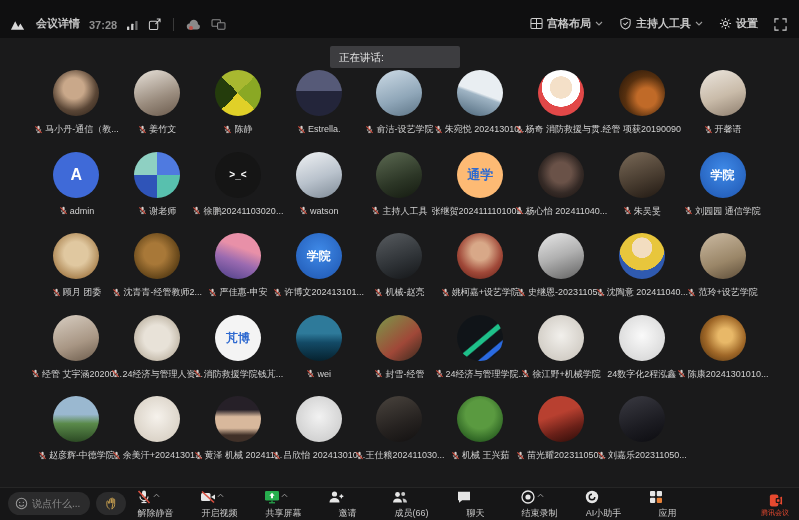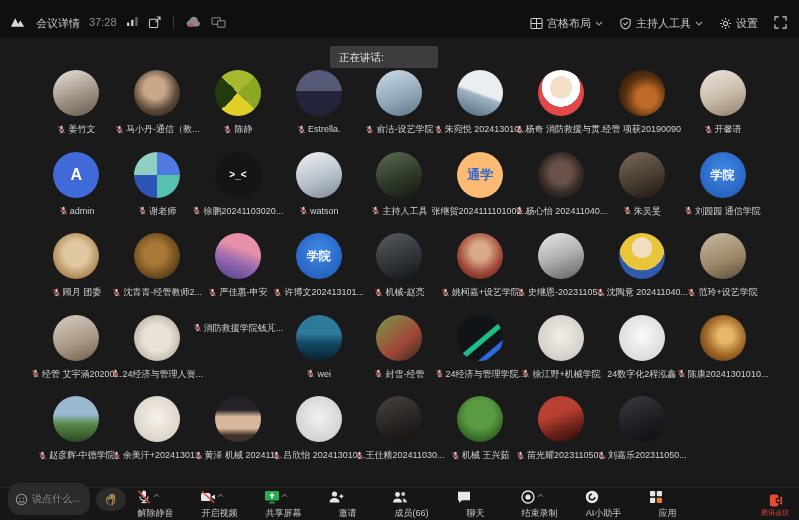--- a/index.html
+++ b/index.html
@@ -11,31 +11,31 @@
     color:#d2d2d2;
     -webkit-font-smoothing:antialiased;
   }
   
   .topbar {
     position:absolute; top:0; left:0; right:0; height:38px;
     background:#0f0f10;
     display:flex; align-items:flex-end; justify-content:space-between;
     padding:0 12px 7px 10px;
   }
-  .tb-left, .tb-right { display:flex; align-items:flex-start; }
+  .tb-left, .tb-right { display:flex; align-items:flex-end;font-weight:bold; }
   .tb-left { gap:9px; }
   .tb-right { gap:16px; }
   .tb-item { display:flex; align-items:center; gap:4px; cursor:default; }
   .tb-text { font-size:11px; color:#c9c9c9; }
   .tb-timer { font-size:11px; color:#8f8f8f; }
   .tb-divider { width:1px; height:13px; background:#3a3a3a; margin:0 3px; }
   .icon { display:inline-flex; align-items:center; justify-content:center; line-height:0; }
   
   .speaking-tip {
-    position:absolute; left:330px; top:46px; width:108px; height:22px;
+    position:absolute; left:330px; top:46px; width:130px; height:22px;
     background:#3d3d40; border-radius:2px;
     font-size:10.5px; color:#e2e2e2; line-height:22px; padding-left:9px;
     z-index:5;
   }
   
   .grid {
     position:absolute; top:66px; left:36px; width:727px;
     display:grid; grid-template-columns:repeat(9,minmax(0,1fr));
     grid-auto-rows:81.5px;
   }
@@ -59,21 +59,21 @@
   .bottombar {
     position:absolute; left:0; right:0; bottom:0; height:33px;
     background:#161617; border-top:1px solid #262626;
     display:flex; align-items:center; justify-content:center;
   }
   .chatwrap {
     position:absolute; left:8px; bottom:5px; display:flex; gap:6px; align-items:center;
   }
   .chat-input {
     display:flex; align-items:center; gap:4px;
-    background:#2b2b2c; border-radius:12px; height:32px; padding:0 10px 0 7px;
+    background:#2b2b2c; border-radius:12px; height:23px; padding:0 10px 0 7px;
   }
   .chat-placeholder { font-size:10px; color:#8a8a8a; white-space:nowrap; }
   .react-btn {
     background:#2b2b2c; border-radius:12px; height:23px; width:30px;
     display:flex; align-items:center; justify-content:center;
   }
   .toolbar { display:flex; align-items:flex-start; gap:14px; }
   .tool {
     display:flex; flex-direction:column; align-items:center;
     width:50px; gap:2px; cursor:default; position:relative;
@@ -170,47 +170,47 @@
           <path d="M5 1H1v4M9 1h4v4M5 13H1V9M9 13h4V9"></path>
         </svg>
     </span>
   </div>
 </div>
 
 <div class="speaking-tip">正在讲话:</div>
 
 <div class="grid" id="grid">
     <div class="cell">
+      <div class="avatar" style="background: radial-gradient(circle at 45% 40%, rgb(201, 168, 138) 0px, rgb(201, 168, 138) 28%, rgb(90, 70, 54) 60%, rgb(36, 26, 18));"></div>
+      <div class="nameline">
+        <span class="icon">
+          <svg width="9" height="9" viewBox="0 0 16 16">
+            <rect x="6" y="1.5" width="4" height="7" rx="2" fill="#d8d0cc"></rect>
+            <path d="M4 7.5a4 4 0 0 0 8 0" stroke="#d8d0cc" fill="none" stroke-width="1.3"></path>
+            <line x1="8" y1="11.5" x2="8" y2="13.5" stroke="#d8d0cc" stroke-width="1.3"></line>
+            <line x1="5.5" y1="13.5" x2="10.5" y2="13.5" stroke="#d8d0cc" stroke-width="1.3"></line>
+            <line x1="2.5" y1="2.5" x2="13.5" y2="14" stroke="#d94f3f" stroke-width="1.8"></line>
+          </svg>
+        </span>
+        <span class="pname">马小丹-通信（教...</span>
+      </div>
+    </div>
+    <div class="cell">
       <div class="avatar" style="background: linear-gradient(160deg, rgb(232, 226, 218), rgb(154, 140, 126) 60%, rgb(106, 90, 76));"></div>
       <div class="nameline">
         <span class="icon">
           <svg width="9" height="9" viewBox="0 0 16 16">
             <rect x="6" y="1.5" width="4" height="7" rx="2" fill="#d8d0cc"></rect>
             <path d="M4 7.5a4 4 0 0 0 8 0" stroke="#d8d0cc" fill="none" stroke-width="1.3"></path>
             <line x1="8" y1="11.5" x2="8" y2="13.5" stroke="#d8d0cc" stroke-width="1.3"></line>
             <line x1="5.5" y1="13.5" x2="10.5" y2="13.5" stroke="#d8d0cc" stroke-width="1.3"></line>
             <line x1="2.5" y1="2.5" x2="13.5" y2="14" stroke="#d94f3f" stroke-width="1.8"></line>
           </svg>
         </span>
         <span class="pname">姜竹文</span>
-      </div>
-    </div>
-    <div class="cell">
-      <div class="avatar" style="background: radial-gradient(circle at 45% 40%, rgb(201, 168, 138) 0px, rgb(201, 168, 138) 28%, rgb(90, 70, 54) 60%, rgb(36, 26, 18));"></div>
-      <div class="nameline">
-        <span class="icon">
-          <svg width="9" height="9" viewBox="0 0 16 16">
-            <rect x="6" y="1.5" width="4" height="7" rx="2" fill="#d8d0cc"></rect>
-            <path d="M4 7.5a4 4 0 0 0 8 0" stroke="#d8d0cc" fill="none" stroke-width="1.3"></path>
-            <line x1="8" y1="11.5" x2="8" y2="13.5" stroke="#d8d0cc" stroke-width="1.3"></line>
-            <line x1="5.5" y1="13.5" x2="10.5" y2="13.5" stroke="#d8d0cc" stroke-width="1.3"></line>
-            <line x1="2.5" y1="2.5" x2="13.5" y2="14" stroke="#d94f3f" stroke-width="1.8"></line>
-          </svg>
-        </span>
-        <span class="pname">马小丹-通信（教...</span>
       </div>
     </div>
     <div class="cell">
       <div class="avatar" style="background: conic-gradient(from 45deg, rgb(138, 168, 36) 0deg, rgb(138, 168, 36) 25%, rgb(224, 208, 40) 0deg, rgb(224, 208, 40) 50%, rgb(36, 60, 12) 0deg, rgb(36, 60, 12) 75%, rgb(168, 184, 48) 0deg);"></div>
       <div class="nameline">
         <span class="icon">
           <svg width="9" height="9" viewBox="0 0 16 16">
             <rect x="6" y="1.5" width="4" height="7" rx="2" fill="#d8d0cc"></rect>
             <path d="M4 7.5a4 4 0 0 0 8 0" stroke="#d8d0cc" fill="none" stroke-width="1.3"></path>
             <line x1="8" y1="11.5" x2="8" y2="13.5" stroke="#d8d0cc" stroke-width="1.3"></line>
@@ -597,20 +597,23 @@
             <path d="M4 7.5a4 4 0 0 0 8 0" stroke="#d8d0cc" fill="none" stroke-width="1.3"></path>
             <line x1="8" y1="11.5" x2="8" y2="13.5" stroke="#d8d0cc" stroke-width="1.3"></line>
             <line x1="5.5" y1="13.5" x2="10.5" y2="13.5" stroke="#d8d0cc" stroke-width="1.3"></line>
             <line x1="2.5" y1="2.5" x2="13.5" y2="14" stroke="#d94f3f" stroke-width="1.8"></line>
           </svg>
         </span>
         <span class="pname">24经济与管理人资...</span>
       </div>
     </div>
     <div class="cell">
+      <div class="avatar" style="background: rgb(244, 244, 244);">
+        <span style="color: rgb(47, 106, 208); font-size: 12px;">芃博</span>
+      </div>
       <div class="nameline">
         <span class="icon">
           <svg width="9" height="9" viewBox="0 0 16 16">
             <rect x="6" y="1.5" width="4" height="7" rx="2" fill="#d8d0cc"></rect>
             <path d="M4 7.5a4 4 0 0 0 8 0" stroke="#d8d0cc" fill="none" stroke-width="1.3"></path>
             <line x1="8" y1="11.5" x2="8" y2="13.5" stroke="#d8d0cc" stroke-width="1.3"></line>
             <line x1="5.5" y1="13.5" x2="10.5" y2="13.5" stroke="#d8d0cc" stroke-width="1.3"></line>
             <line x1="2.5" y1="2.5" x2="13.5" y2="14" stroke="#d94f3f" stroke-width="1.8"></line>
           </svg>
         </span>

